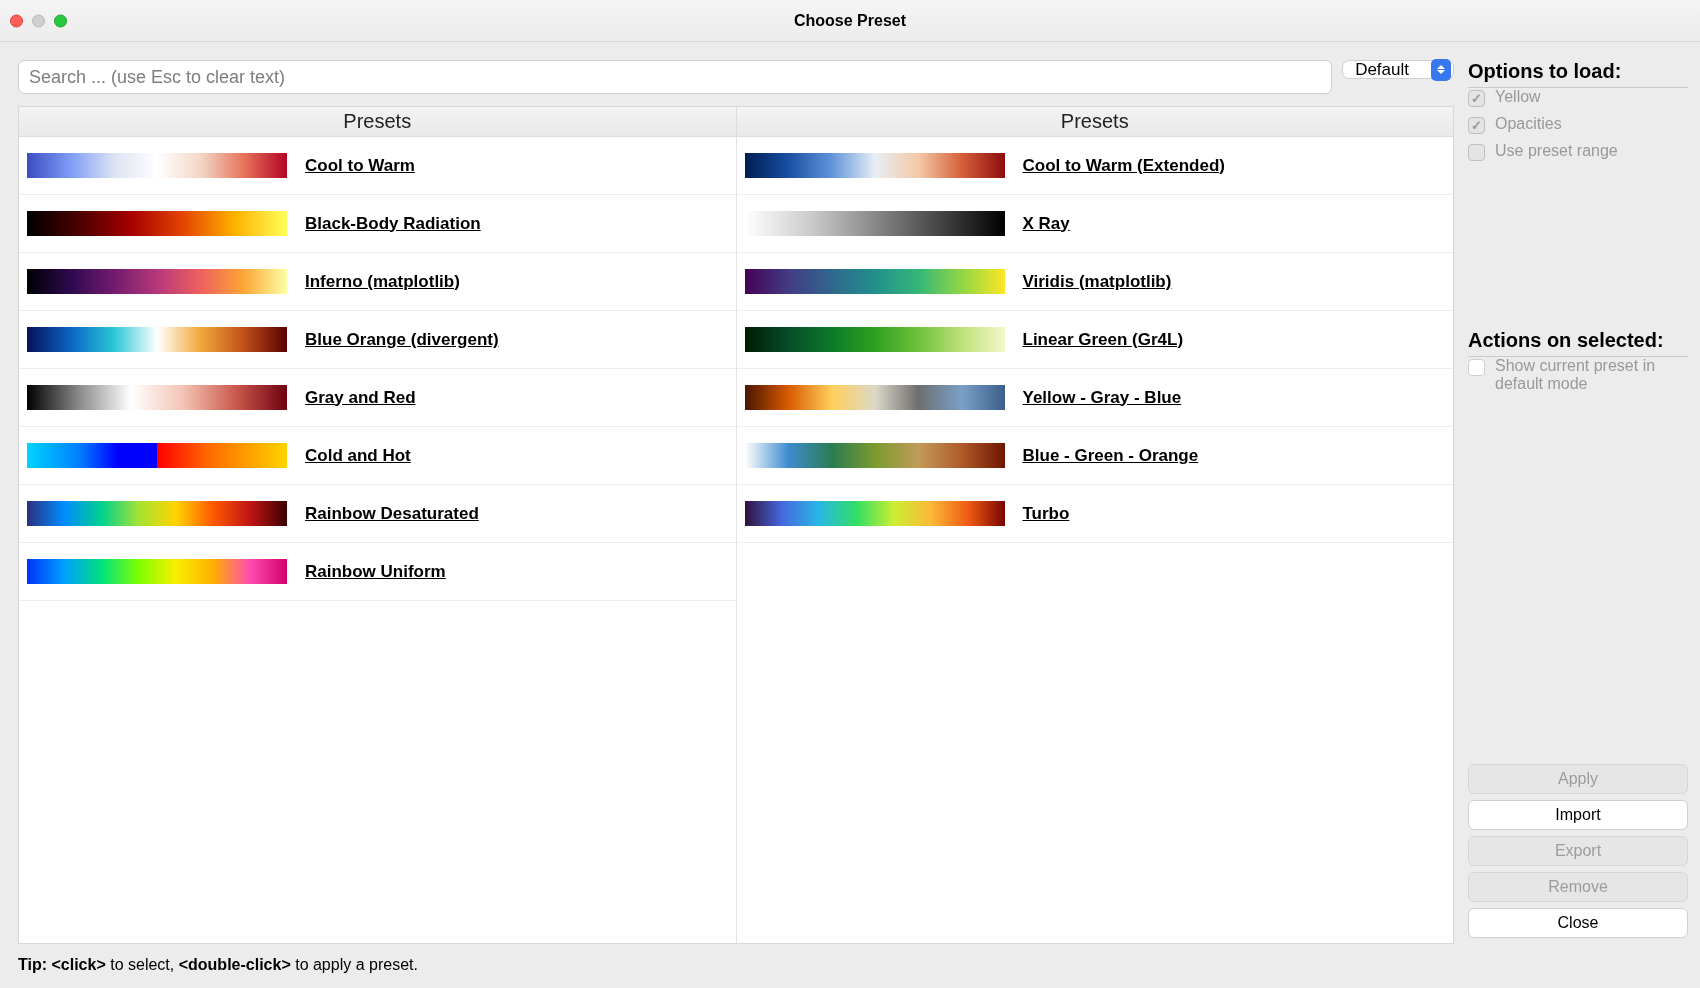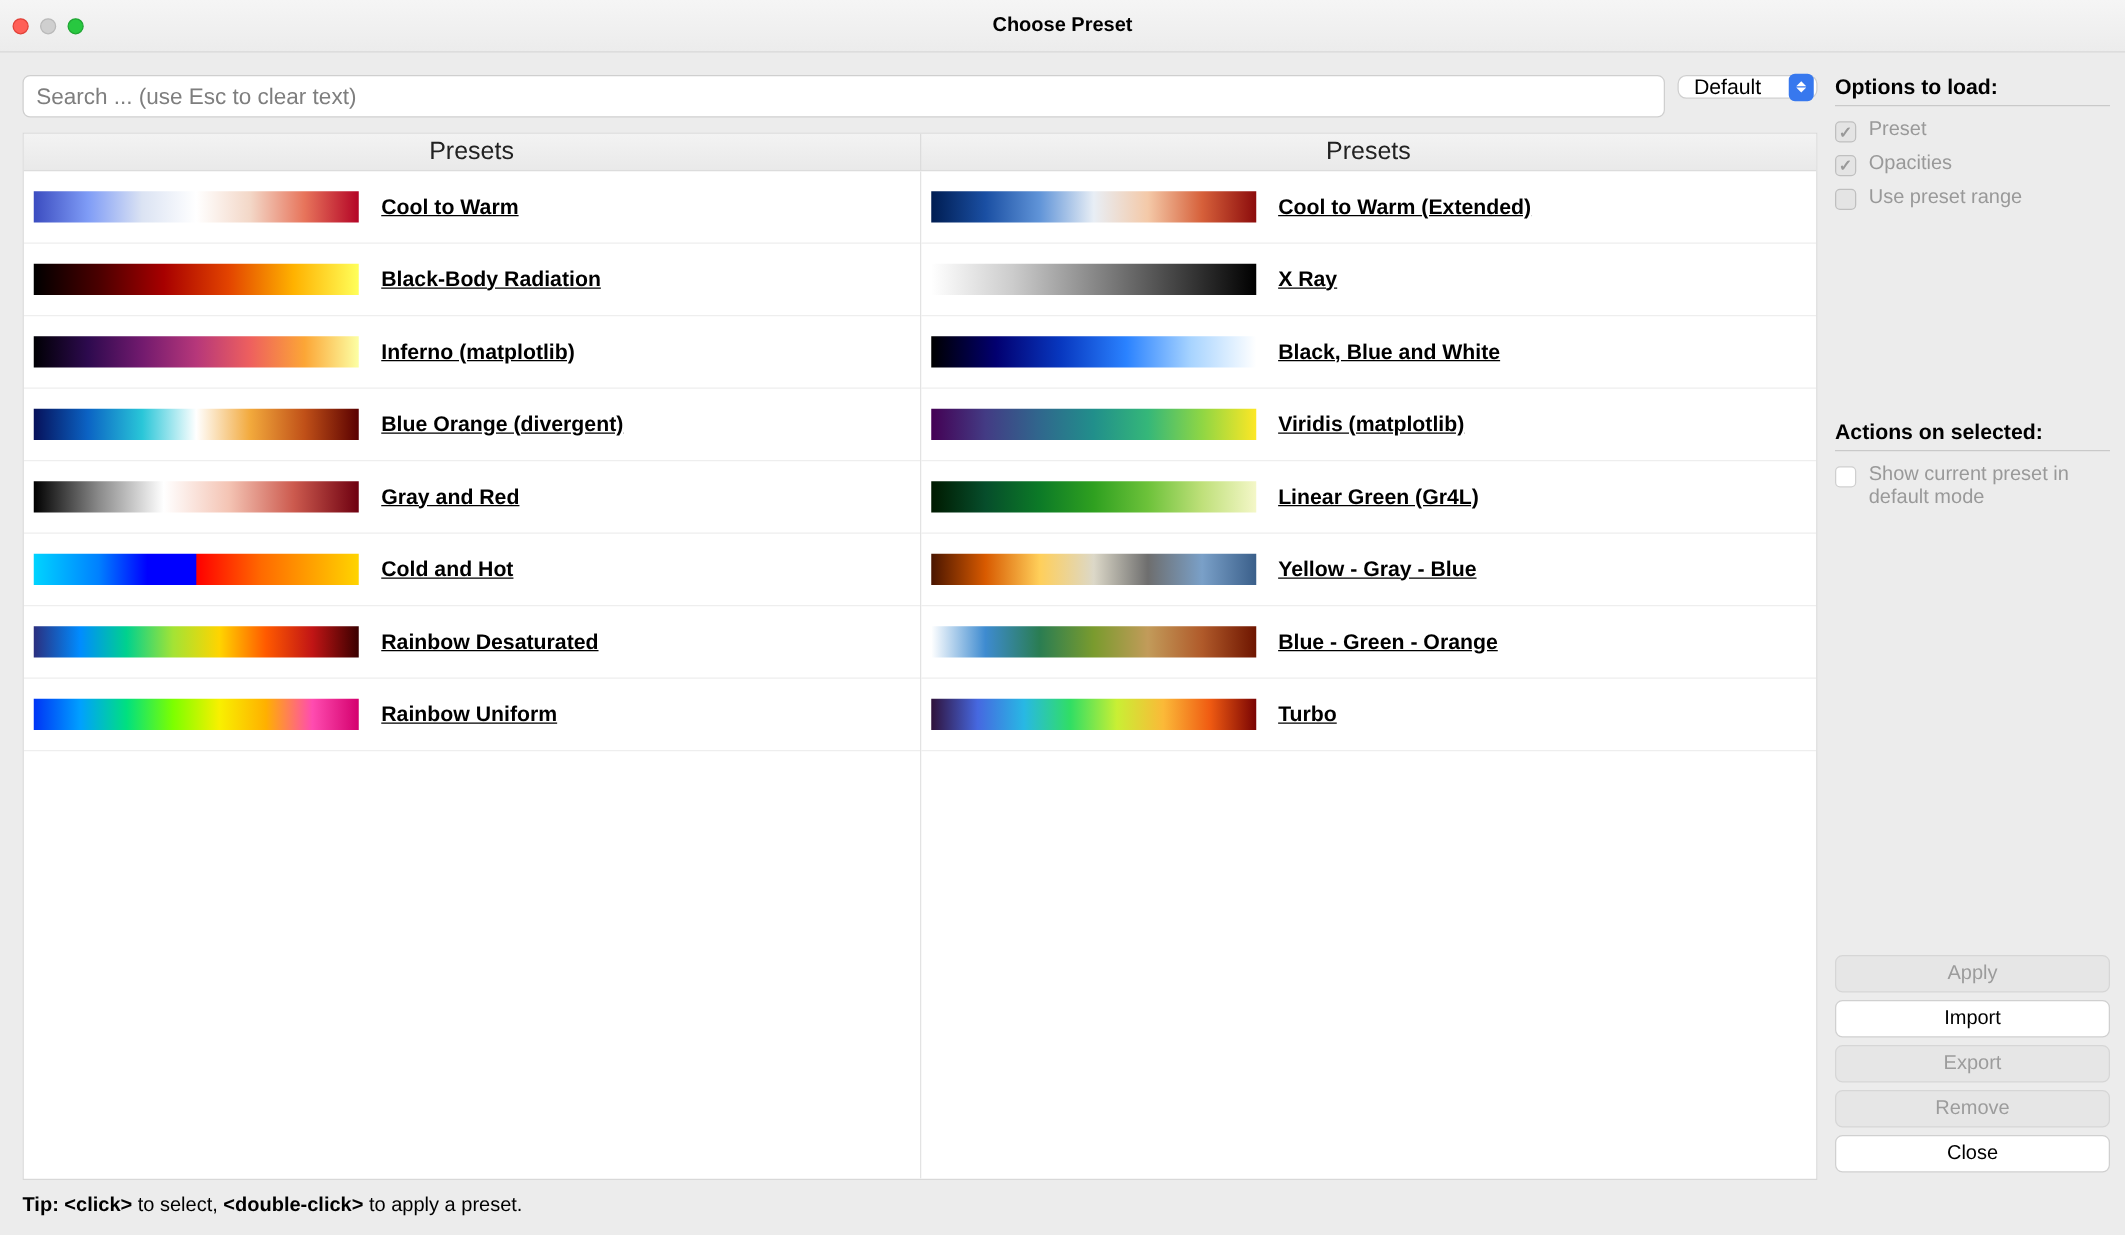--- a/index.html
+++ b/index.html
@@ -149,24 +149,23 @@
   }
   .preset-label {
     font-weight:700;
     font-size:17px;
     text-decoration: underline;
     color:#000;
   }
   
   .section-title {
     font-weight:700;
-    font-size:17px;
+    font-size:20px;
     border-bottom:1px solid #c9c9c9;
     padding-bottom:4px;
-    margin-bottom:10px;
   }
   .chk-row {
     display:flex; align-items:flex-start; gap:10px;
     margin-bottom:8px;
     font-size:16px;
     color:#999;
   }
   .chk {
     width:17px; height:17px;
     border:1px solid #bfbfbf;
@@ -274,24 +273,20 @@
         <div class="tb-col" id="col-right">
             <div class="preset-item">
               <div class="swatch" style="background: linear-gradient(to right, rgb(0, 29, 82), rgb(26, 79, 163), rgb(96, 148, 216), rgb(232, 238, 245), rgb(244, 201, 168), rgb(214, 96, 58), rgb(140, 12, 12));"></div>
               <span class="preset-label">Cool to Warm (Extended)</span>
             </div>
             <div class="preset-item">
               <div class="swatch" style="background: linear-gradient(to right, rgb(255, 255, 255), rgb(204, 204, 204), rgb(136, 136, 136), rgb(68, 68, 68), rgb(0, 0, 0));"></div>
               <span class="preset-label">X Ray</span>
             </div>
             <div class="preset-item">
-              <div class="swatch" style="background: linear-gradient(to right, rgb(0, 0, 0), rgb(2, 0, 112), rgb(8, 56, 192), rgb(42, 130, 255), rgb(168, 212, 255), rgb(255, 255, 255));"></div>
-              <span class="preset-label">Black, Blue and White</span>
-            </div>
-            <div class="preset-item">
               <div class="swatch" style="background: linear-gradient(to right, rgb(68, 1, 84), rgb(67, 59, 132), rgb(48, 103, 141), rgb(33, 143, 139), rgb(53, 183, 121), rgb(143, 214, 68), rgb(253, 231, 37));"></div>
               <span class="preset-label">Viridis (matplotlib)</span>
             </div>
             <div class="preset-item">
               <div class="swatch" style="background: linear-gradient(to right, rgb(0, 26, 0), rgb(6, 77, 43), rgb(12, 122, 39), rgb(47, 160, 32), rgb(109, 194, 58), rgb(191, 224, 122), rgb(244, 247, 200));"></div>
               <span class="preset-label">Linear Green (Gr4L)</span>
             </div>
             <div class="preset-item">
               <div class="swatch" style="background: linear-gradient(to right, rgb(74, 21, 0), rgb(216, 90, 0), rgb(255, 207, 90), rgb(220, 216, 200), rgb(110, 110, 110), rgb(122, 160, 200), rgb(58, 95, 138));"></div>
               <span class="preset-label">Yellow - Gray - Blue</span>
@@ -307,21 +302,21 @@
           </div>
       </div>
     </div>
   </div>
 
   <div class="right-col">
     <div class="section-title">Options to load:</div>
 
     <div class="chk-row">
       <span class="chk checked"></span>
-      <span>Preset</span>
+      <span>Yellow</span>
     </div>
     <div class="chk-row">
       <span class="chk checked"></span>
       <span>Opacities</span>
     </div>
     <div class="chk-row">
       <span class="chk"></span>
       <span>Use preset range</span>
     </div>
 

